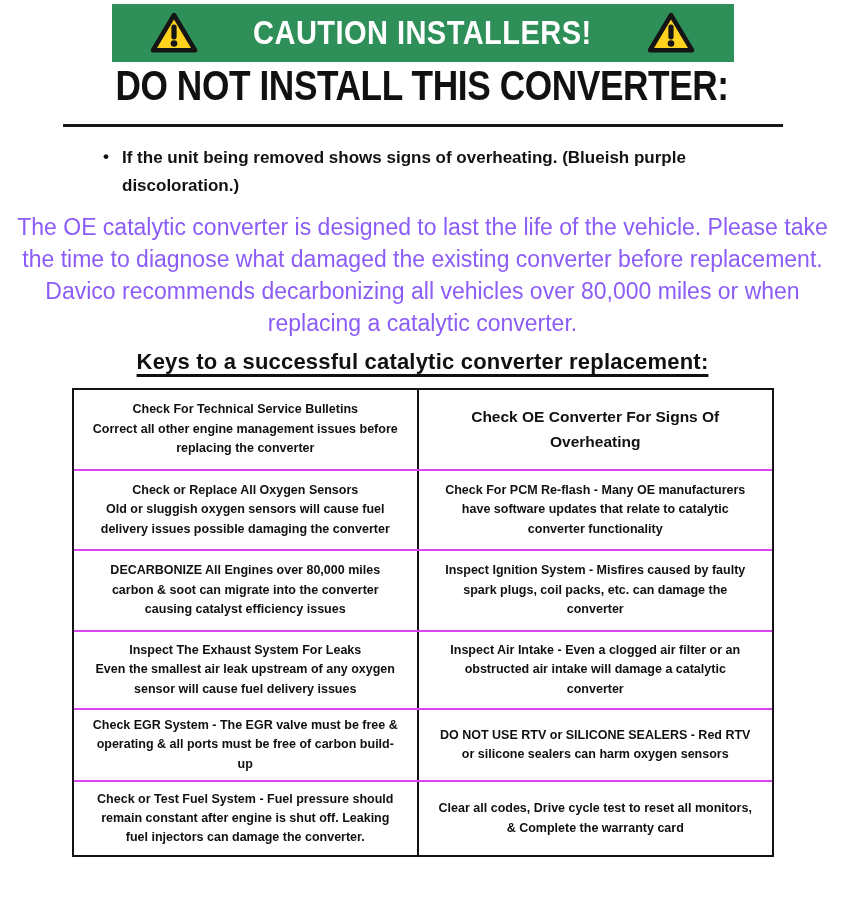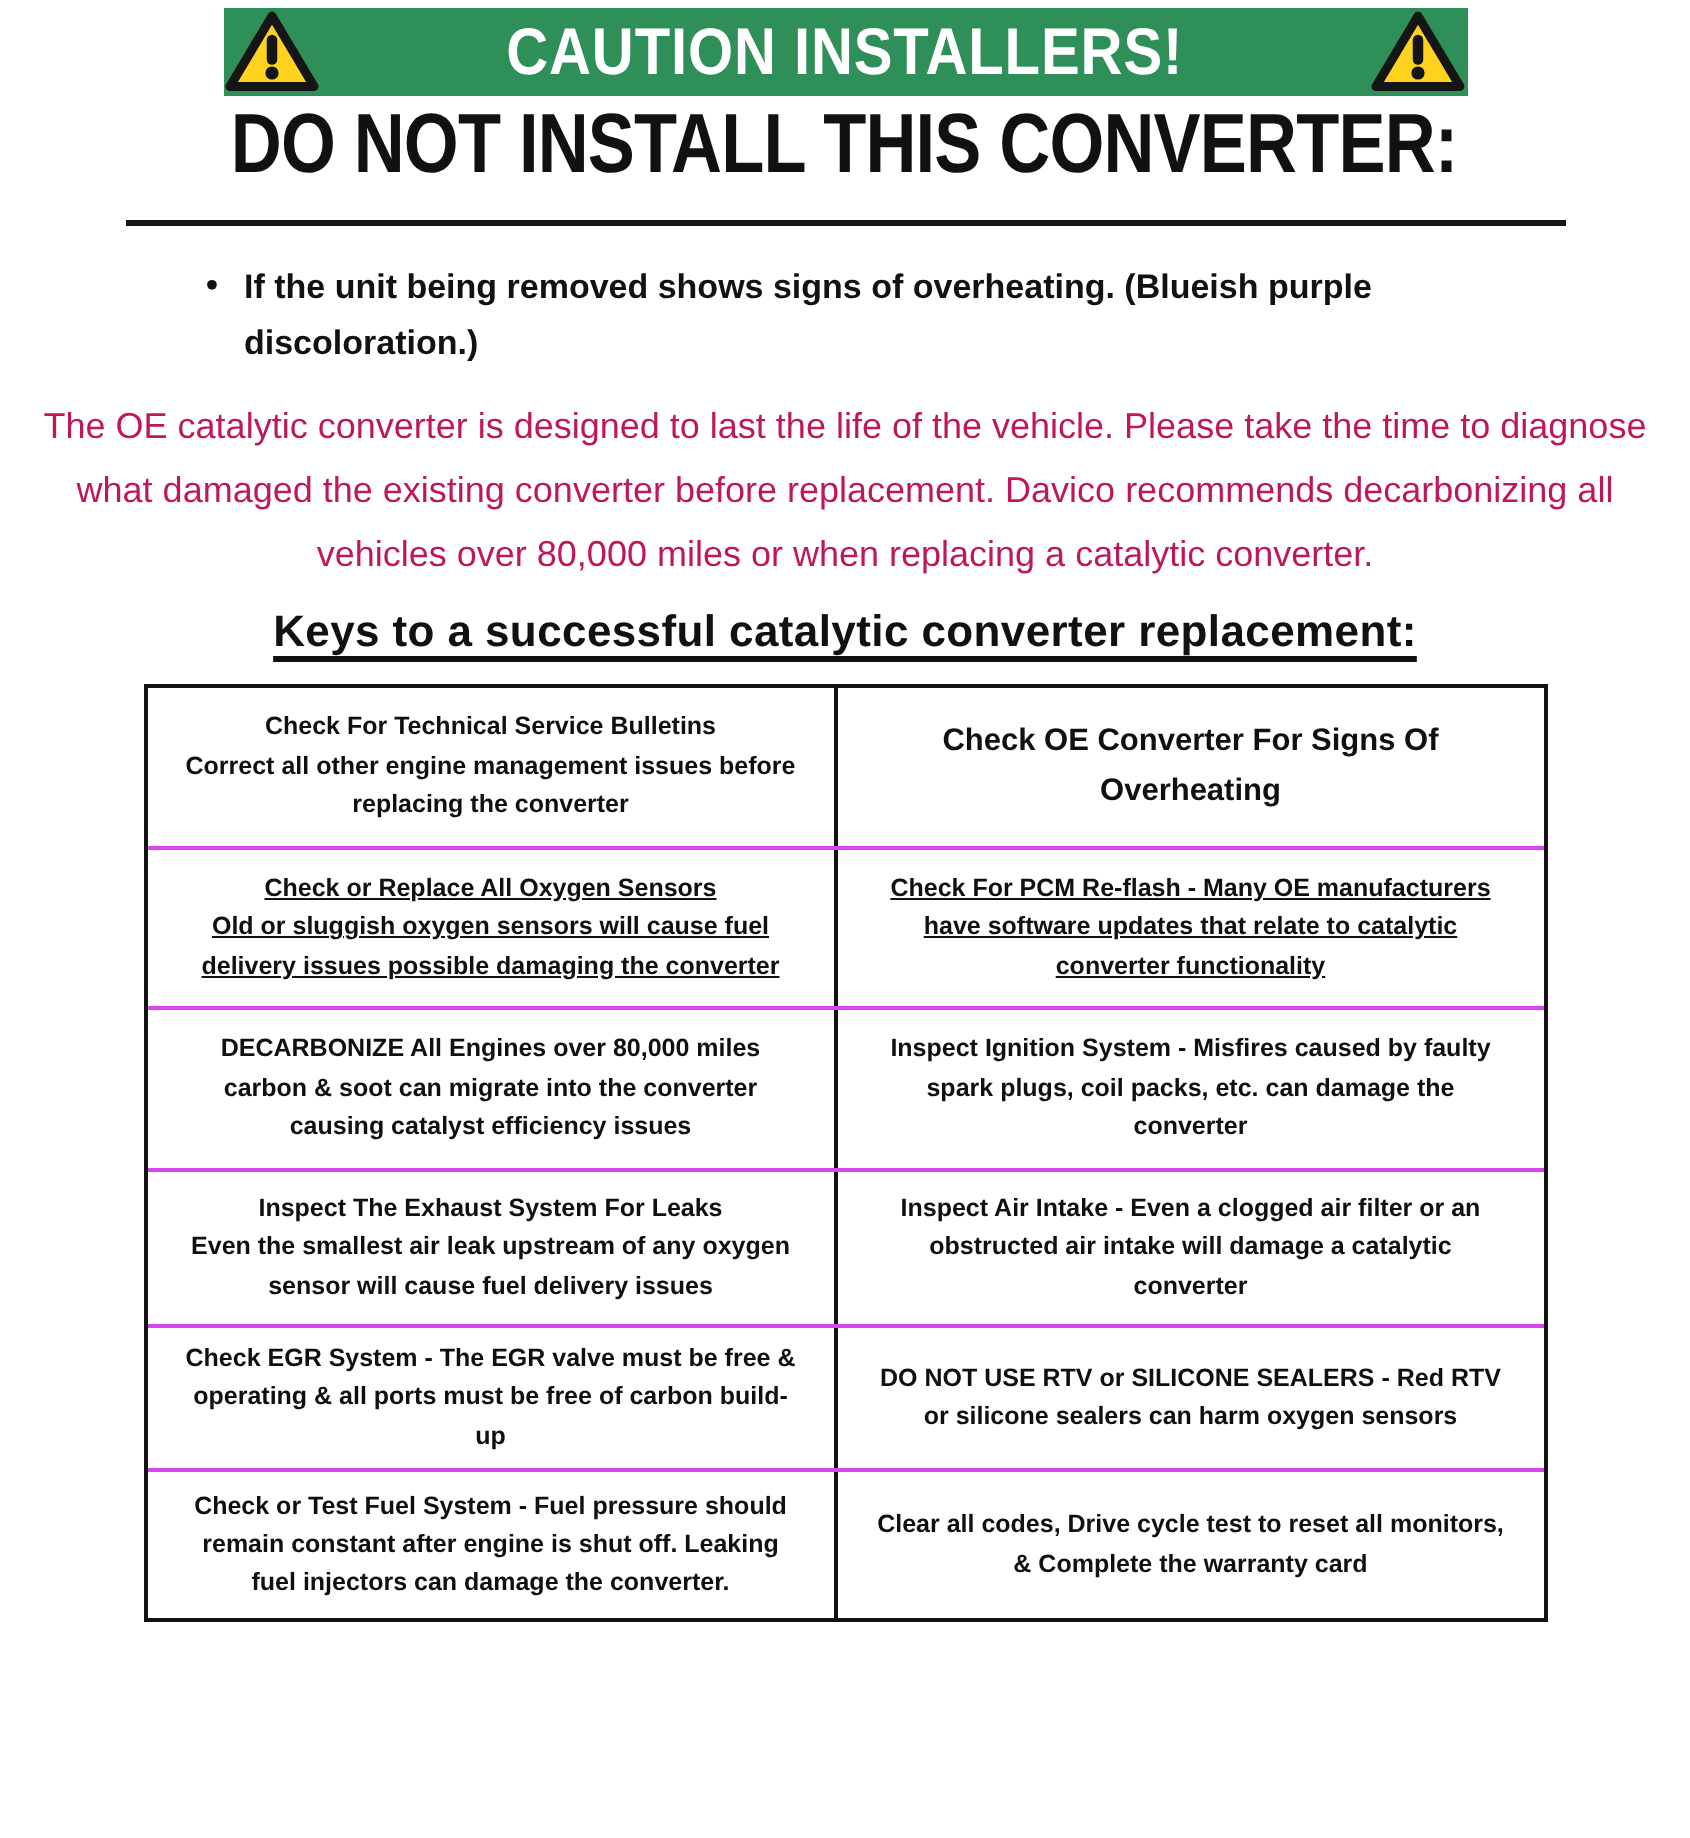--- a/index.html
+++ b/index.html
@@ -4,23 +4,23 @@
 <style>
   html, body { margin: 0; padding: 0; }
   body {
     width: 845px; height: 919px; background: #ffffff;
     font-family: "Liberation Sans", sans-serif; color: #111;
     overflow: hidden;
   }
 
   
   .banner {
-    width: 622px; height: 44px; margin: 4px auto 0;
+    width: 622px; height: 58px; margin: 4px auto 0;
     background: #2e8f58;
-    display: flex; align-items: center; justify-content: space-between; gap: 32px;
+    display: flex; align-items: center; justify-content: center; gap: 32px;
   }
   .banner-label {
     color: #ffffff; font-weight: 700; font-size: 33px; letter-spacing: .5px;
     display: inline-block; transform: scaleX(0.88); white-space: nowrap;
   }
   .warn-svg { width: 48px; height: 44px; flex: 0 0 auto; }
 
   
   .headline-wrap { text-align: center; }
   .headline-text {
@@ -34,21 +34,21 @@
   .bullets { margin: 17px 0 0 100px; width: 660px; padding: 0; list-style: none; }
   .bullets li {
     position: relative; padding-left: 22px;
     font-weight: 700; font-size: 17px; line-height: 28px; color: #121212;
   }
   .bullets li::before { content: "\2022"; position: absolute; left: 3px; top: -1px; font-size: 17px; }
 
   
   .paragraph {
     width: 838px; margin: 11px auto 0; text-align: center;
-    font-size: 18px; line-height: 32px; font-weight: 400; color: #be185d;
+    font-size: 23px; line-height: 32px; font-weight: 400; color: #8b5cf6;
   }
 
   
   .keys-wrap { text-align: center; margin-top: 10px; }
   .keys-text {
     display: inline-block; font-size: 22px; font-weight: 800; letter-spacing: .2px;
     text-decoration: underline; text-decoration-thickness: 2.5px; text-underline-offset: 5px;
   }
 
   
@@ -56,21 +56,21 @@
   .trow { display: flex; border-bottom: 2px solid #d946ef; }
   .trow:last-child { border-bottom: none; justify-content: center; }
   .cell {
     display: flex; align-items: center; justify-content: center;
     text-align: center; font-weight: 700; font-size: 12.5px; line-height: 1.55;
     padding: 6px 18px; white-space: pre-line; box-sizing: border-box; color: #101010;
   }
   .cell.left  { width: 49.5%; border-right: 2px solid #131313; }
   .cell.right { width: 50.5%; }
   .trow:nth-child(1) { min-height: 79px; }
-  .trow:nth-child(2) { min-height: 78px; text-decoration: underline; }
+  .trow:nth-child(2) { min-height: 78px; }
   .trow:nth-child(3) { min-height: 79px; }
   .trow:nth-child(4) { min-height: 76px; }
   .trow:nth-child(5) { min-height: 65px; }
   .trow:nth-child(6) { min-height: 73px; }
   .trow:nth-child(1) .cell.right { font-size: 15.5px; }
 </style>
 </head>
 <body>
 
 <div class="banner">

